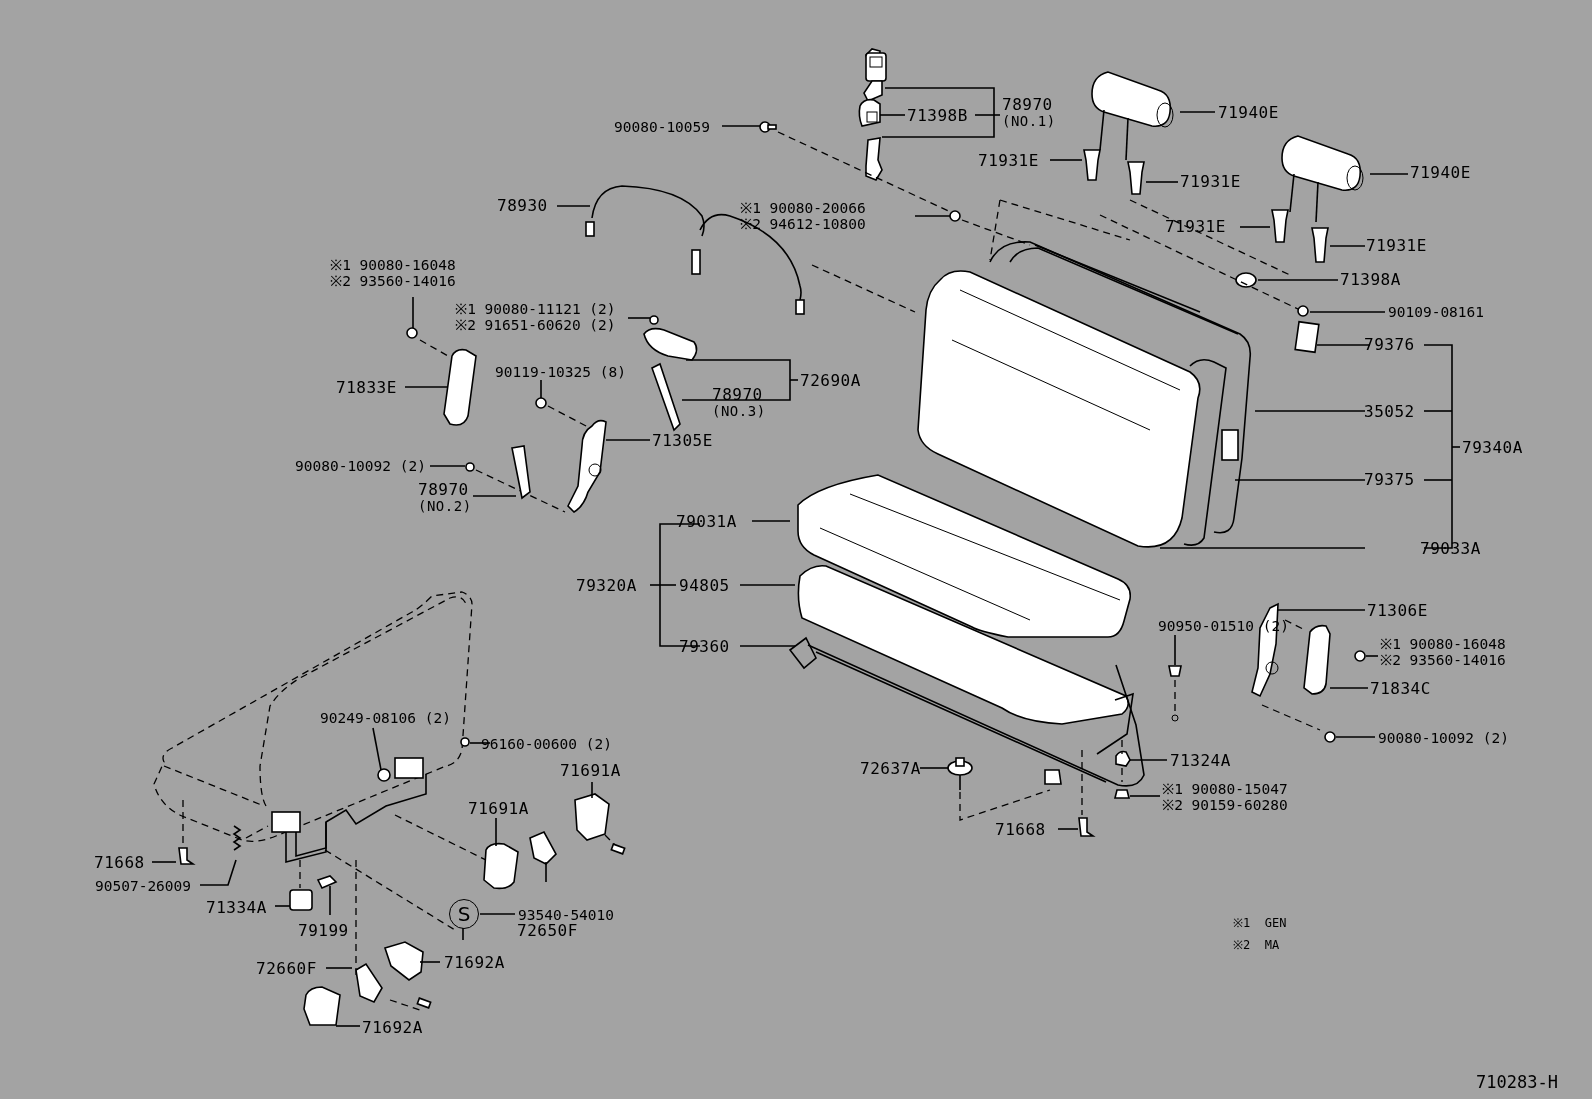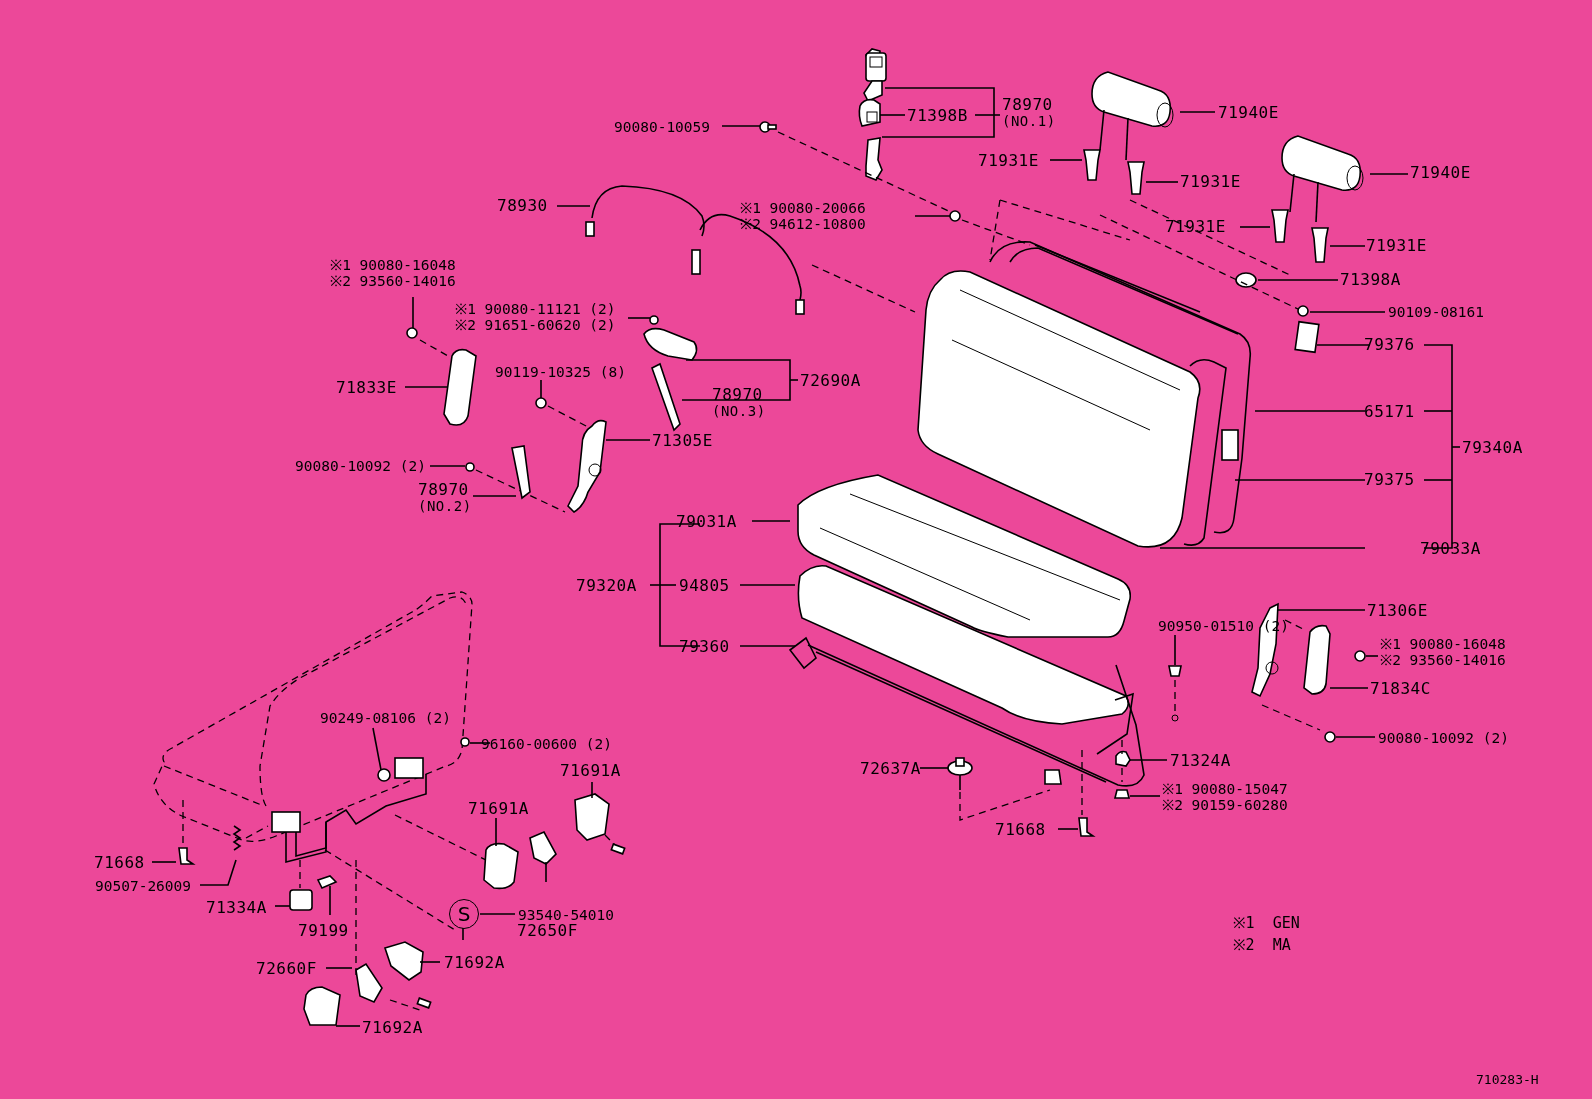--- a/index.html
+++ b/index.html
@@ -1,26 +1,26 @@
 <!DOCTYPE html>
 <html><head>
 <meta charset="utf-8">
 <style>
   html,body{margin:0;padding:0;background:#fff;}
-  #canvas{position:relative;width:1592px;height:1099px;background:#ec4899;overflow:hidden;}
+  #canvas{position:relative;width:1592px;height:1099px;background:#a3a3a3;overflow:hidden;}
   svg#art{position:absolute;left:0;top:0;}
   .lbl{position:absolute;font-family:"DejaVu Sans Mono","Liberation Mono",monospace;font-size:16px;color:#000;white-space:nowrap;line-height:17px;letter-spacing:0.5px;}
   .lbl.sm{font-size:14.5px;line-height:16px;letter-spacing:0;}
   .lbl .l2{display:block;}
   .ln{stroke:#000;stroke-width:1.6;fill:none;}
   .dash{stroke:#000;stroke-width:1.3;fill:none;stroke-dasharray:7 5;}
   .part{stroke:#000;stroke-width:1.6;fill:#fff;}
   .thin{stroke:#000;stroke-width:1;fill:none;}
-  .legend{position:absolute;font-family:"DejaVu Sans Mono","Liberation Mono",monospace;font-size:15px;line-height:22px;}
-  .footer{position:absolute;font-family:"DejaVu Sans Mono","Liberation Mono",monospace;font-size:13px;}
+  .legend{position:absolute;font-family:"DejaVu Sans Mono","Liberation Mono",monospace;font-size:12px;line-height:22px;}
+  .footer{position:absolute;font-family:"DejaVu Sans Mono","Liberation Mono",monospace;font-size:17px;}
   .circle-s{position:absolute;width:28px;height:28px;border:1.6px solid #000;border-radius:50%;font-family:"DejaVu Sans",sans-serif;font-size:20px;text-align:center;line-height:28px;}
 </style>
 </head>
 <body>
 
 <div id="canvas">
 <svg id="art" width="1592" height="1099" viewBox="0 0 1592 1099">
 
   <g>
     <path class="part" d="M866 55 l6 -6 l8 2 l-2 20 l-6 8 z"></path>
@@ -272,21 +272,21 @@
   <div class="lbl" style="left:1165px;top:218px">71931E</div>
   <div class="lbl" style="left:1366px;top:237px">71931E</div>
   <div class="lbl" style="left:497px;top:197px">78930</div>
   <div class="lbl sm" style="left:740px;top:200px">
       <span class="l2">※1 90080-20066</span>
       <span class="l2">※2 94612-10800</span>
     </div>
   <div class="lbl" style="left:1340px;top:271px">71398A</div>
   <div class="lbl sm" style="left:1388px;top:304px">90109-08161</div>
   <div class="lbl" style="left:1364px;top:336px">79376</div>
-  <div class="lbl" style="left:1364px;top:403px">65171</div>
+  <div class="lbl" style="left:1364px;top:403px">35052</div>
   <div class="lbl" style="left:1462px;top:439px">79340A</div>
   <div class="lbl" style="left:1364px;top:471px">79375</div>
   <div class="lbl" style="left:1420px;top:540px">79033A</div>
 
   <div class="lbl sm" style="left:330px;top:257px">
       <span class="l2">※1 90080-16048</span>
       <span class="l2">※2 93560-14016</span>
     </div>
   <div class="lbl sm" style="left:455px;top:301px">
       <span class="l2">※1 90080-11121 (2)</span>

